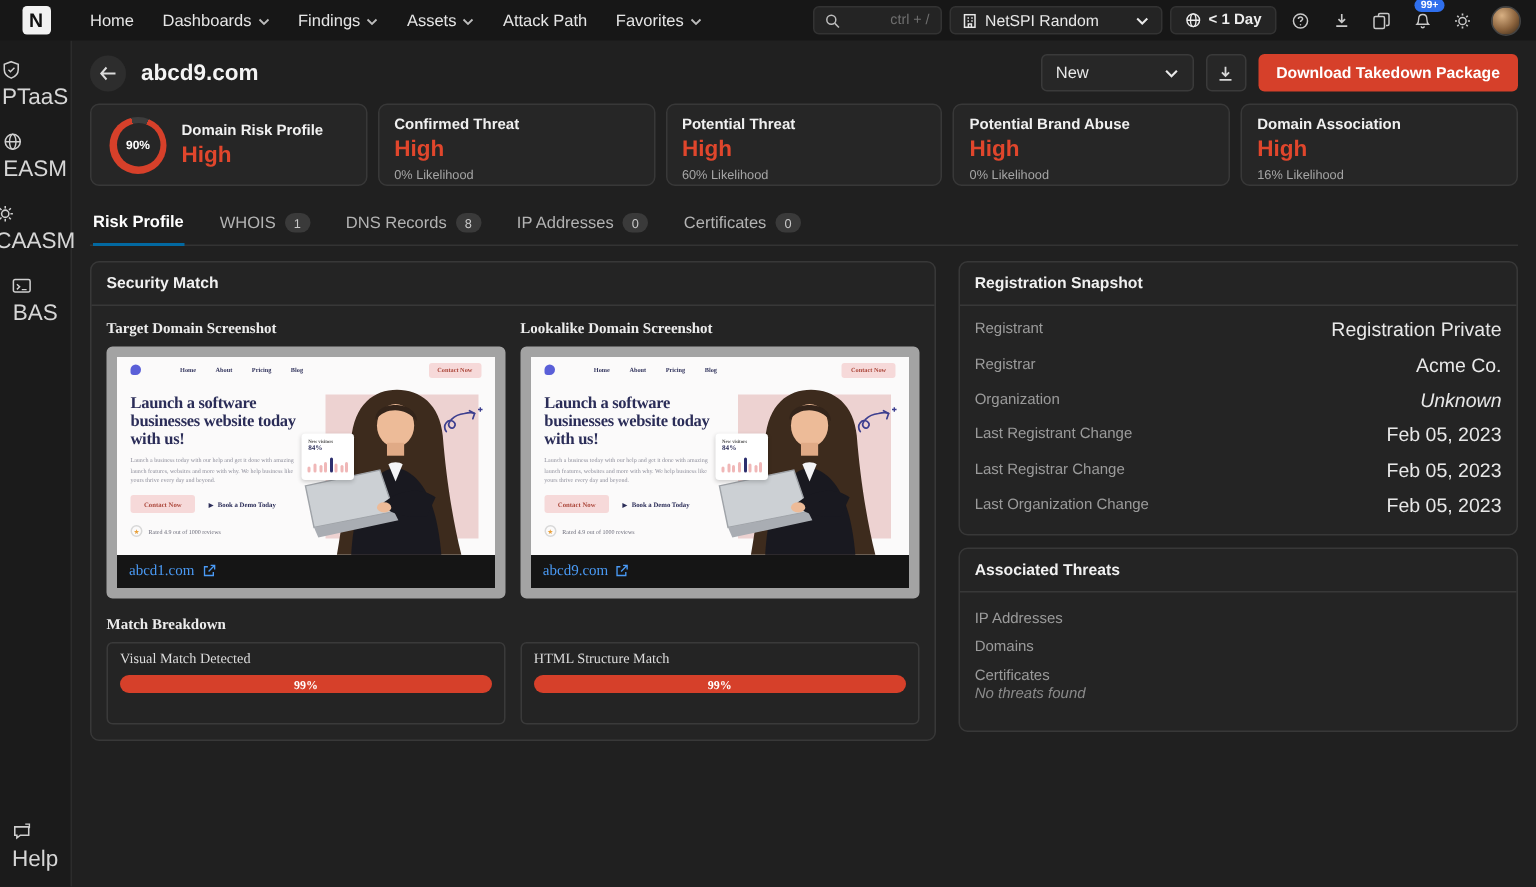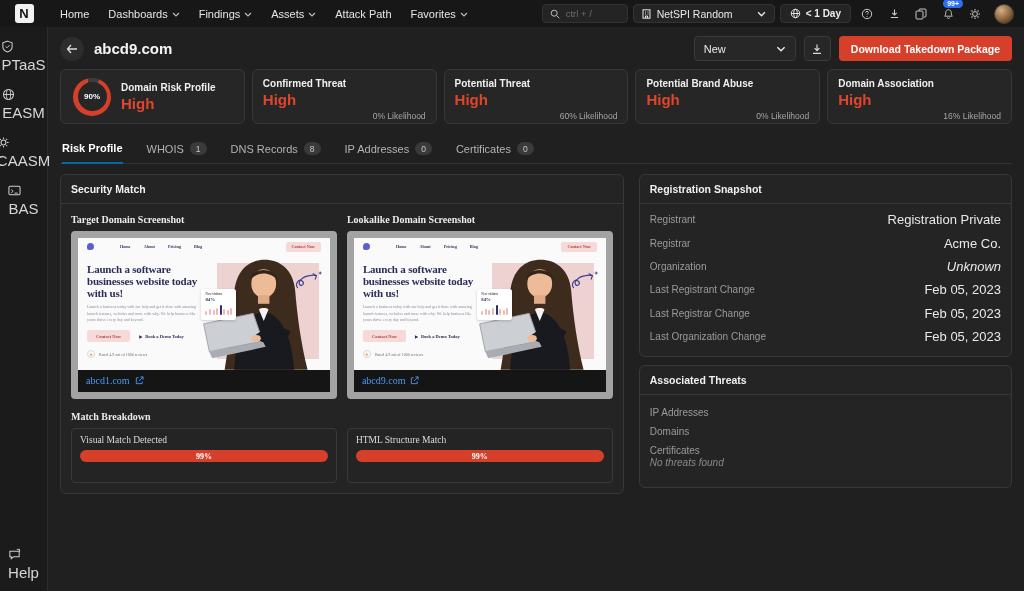--- a/index.html
+++ b/index.html
@@ -11,21 +11,21 @@
   .topnav { position:absolute; top:0; left:0; right:0; height:27px; background:#171717;
     display:flex; align-items:center; z-index:20; }
   .logo-box { width:48px; display:flex; justify-content:center; }
   .logo { width:19px; height:19px; background:#f2f2f2; border-radius:3px; color:#111;
     font-weight:bold; font-size:13px; }
   .nav-links { display:flex; gap:19px; margin-left:12px; }
   .nav-link { display:flex; align-items:center; gap:4px; font-size:11px; color:#e6e6e6; cursor:pointer; white-space:nowrap; }
   .nav-link svg { margin-top:1px; color:#bdbdbd; }
   .topnav-right { margin-left:auto; display:flex; align-items:center; gap:5px; padding-right:10px; }
   .pill { height:19px; background:#242424; border:1px solid #333; border-radius:4px;
-    display:flex; align-items:center; }
+    display:flex; align-items:center;justify-content:space-between; }
   .search-pill { width:86px; gap:6px; padding:0 7px; color:#bdbdbd; }
   .search-pill span { color:#6f6f6f; font-size:9.5px; }
   .client-pill { width:142px; padding:0 8px; gap:6px; color:#e8e8e8; font-size:10.5px; }
   .client-pill .grow { flex:1; white-space:nowrap; overflow:hidden; }
   .time-pill { padding:0 9px; gap:5px; color:#ededed; font-size:10px; font-weight:bold; }
   .icon-btn { width:22px; height:20px; color:#c9c9c9; position:relative; cursor:pointer; }
   .nbadge { position:absolute; top:-5px; right:-4px; background:#2f6fed; color:#fff;
     font-size:7px; font-weight:bold; border-radius:7px; padding:1px 4px; line-height:1.1; }
   .avatar { width:20px; height:20px; border-radius:50%; margin-left:3px; cursor:pointer;
     background:radial-gradient(circle at 35% 30%, #d8b083, #8a623c 55%, #3a2a1a 95%); border:1px solid #444; }
@@ -54,21 +54,21 @@
   
   .risk-row { display:grid; grid-template-columns:repeat(5,1fr); gap:7px; margin:0 12px; }
   .risk-card { background:#262626; border:1px solid #383838; border-radius:6px; padding:8px 10px; height:55px; }
   .risk-card.first { display:flex; align-items:center; gap:10px; padding:8px 12px; }
   .gauge { width:38px; height:38px; border-radius:50%; flex:none;
     background:conic-gradient(from 22deg, #d6402a 0 324deg, #3d3d3d 324deg 360deg); }
   .gauge-inner { width:29px; height:29px; border-radius:50%; background:#262626;
     font-size:8px; font-weight:bold; color:#fff; }
   .risk-label { font-size:10px; font-weight:bold; color:#f0f0f0; }
   .risk-level { font-size:15px; font-weight:bold; color:#e0462c; margin-top:2px; }
-  .risk-likelihood { font-size:8.5px; color:#a6a6a6; margin-top:3px;text-align:right; }
+  .risk-likelihood { font-size:8.5px; color:#a6a6a6; margin-top:3px; }
 
   
   .tabs { display:flex; gap:24px; margin:12px 12px 0; border-bottom:1px solid #333; padding:0 2px; }
   .tab { font-size:11px; color:#b3b3b3; padding:6px 0 8px; display:flex; align-items:center; gap:6px; cursor:pointer; }
   .tab.active { color:#fff; font-weight:bold; border-bottom:2px solid #0369a1; margin-bottom:-1px; }
   .tab-badge { background:#3a3a3a; color:#c9c9c9; font-size:8.5px; border-radius:8px; padding:1.5px 6px; }
 
   
   .content { display:grid; grid-template-columns:568fr 376fr; gap:15px; margin:10px 12px 0; align-items:start; }
   .panel { border:1px solid #383838; border-radius:6px; background:#242424; }

